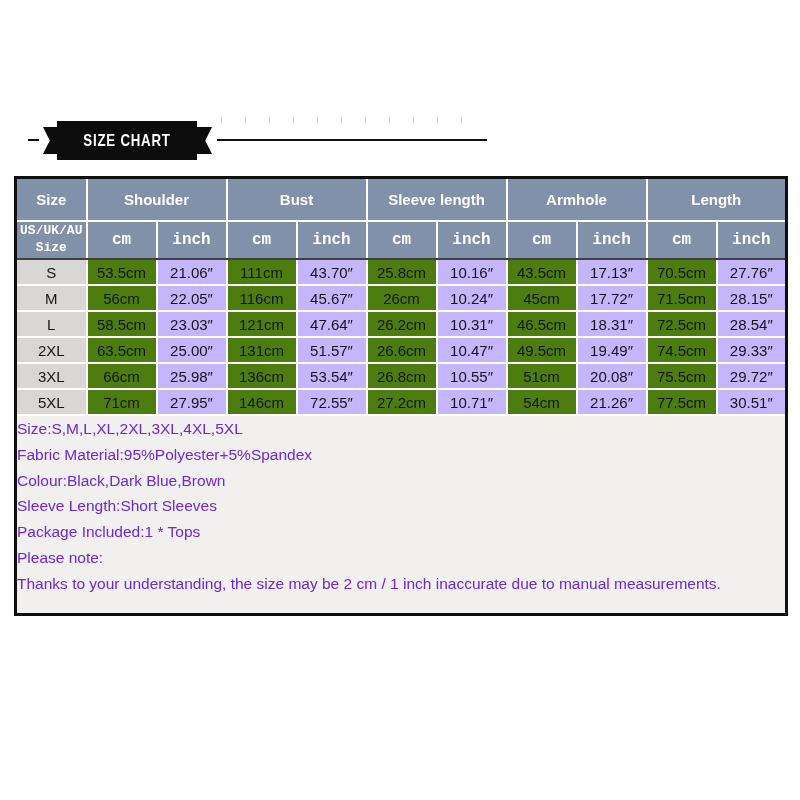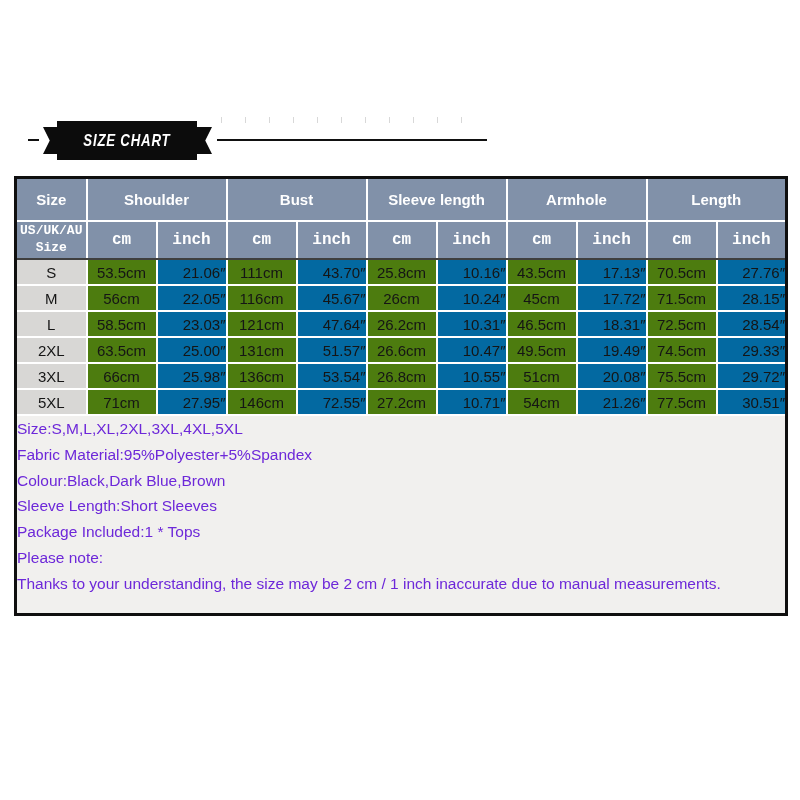--- a/index.html
+++ b/index.html
@@ -14,21 +14,21 @@
   .ticks {
     position:absolute; left:221px; top:117px; width:262px; height:6px; opacity:.65;
     background:repeating-linear-gradient(90deg,#c3c3c3 0 1px, transparent 1px 24px);
   }
   .ribbon { position:absolute; left:43px; top:121px; width:169px; height:39px; }
   .tail { position:absolute; top:6px; width:15px; height:27px; background:#0c0c0c; }
   .tail.left  { left:0;     clip-path:polygon(0 0,100% 0,100% 100%,0 100%,45% 50%); }
   .tail.right { left:154px; clip-path:polygon(0 0,100% 0,55% 50%,100% 100%,0 100%); }
   .ribbon-body {
     position:absolute; left:14px; top:0; width:140px; height:39px; background:#0c0c0c;
-    display:flex; align-items:center; justify-content:center;font-style:italic;
+    display:flex; align-items:center; justify-content:center;
   }
   .ribbon-text {
     color:#fff; font-weight:bold; font-size:17px; letter-spacing:1px;
     transform:scaleX(.78); white-space:nowrap;
   }
 
   
   .size-table {
     position:absolute; left:14px; top:176px; width:772px;
     border-collapse:collapse; table-layout:fixed;
@@ -41,21 +41,21 @@
   }
   .sub-row th {
     background:#8191a9; color:#ffffff; font-family:"Liberation Mono", monospace;
     font-weight:bold; font-size:16px; height:36px; text-align:center;
     border-bottom:2px solid #3f3f3f;
   }
   .sub-row th.sub-size { white-space:pre-line; font-size:13px; line-height:1.3; }
   tbody td { height:24px; text-align:center; font-size:15px; color:#151515; }
   tbody td.size { background:#d8d7d5; }
   tbody td.cm   { background:#4d7c0f; }
-  tbody td.in   { background:#0369a1;text-align:right; }
+  tbody td.in   { background:#c4b5fd; }
 
   .notes-cell {
     background:#f1f0ee; border-top:3px solid #0f0f0f;
     vertical-align:top; text-align:left; padding:4px 4px 4px 7px; height:197px;
   }
   .note-line { font-size:15.5px; color:#6d28d9; line-height:25.8px; white-space:nowrap; }
 </style>
 </head>
 <body>
 

